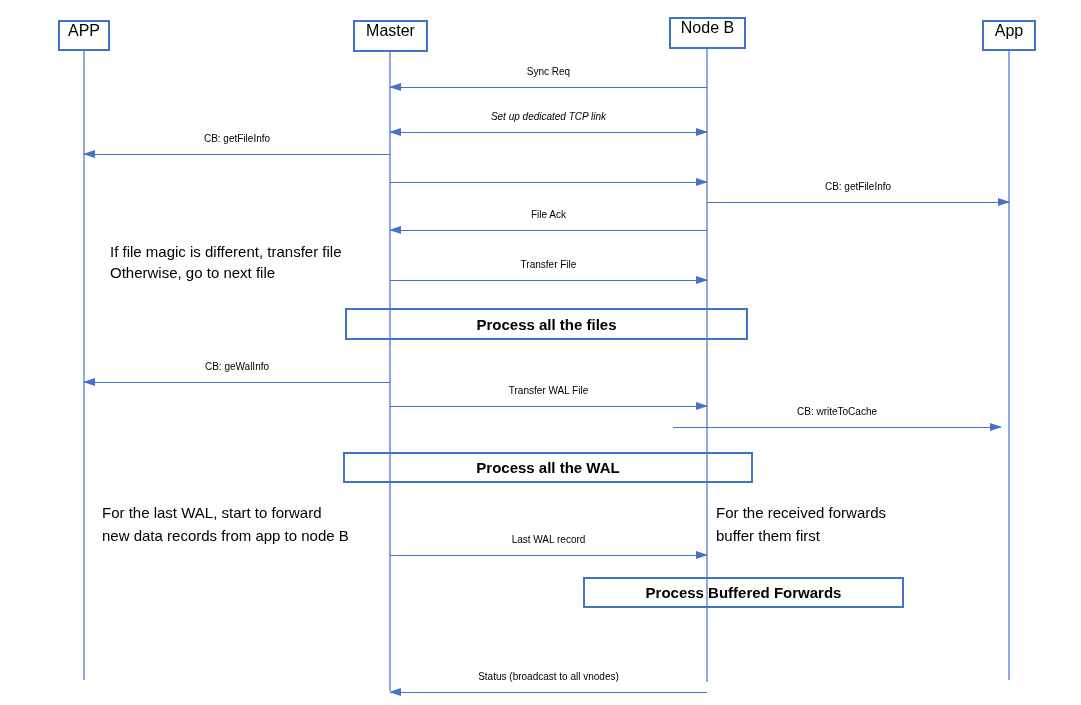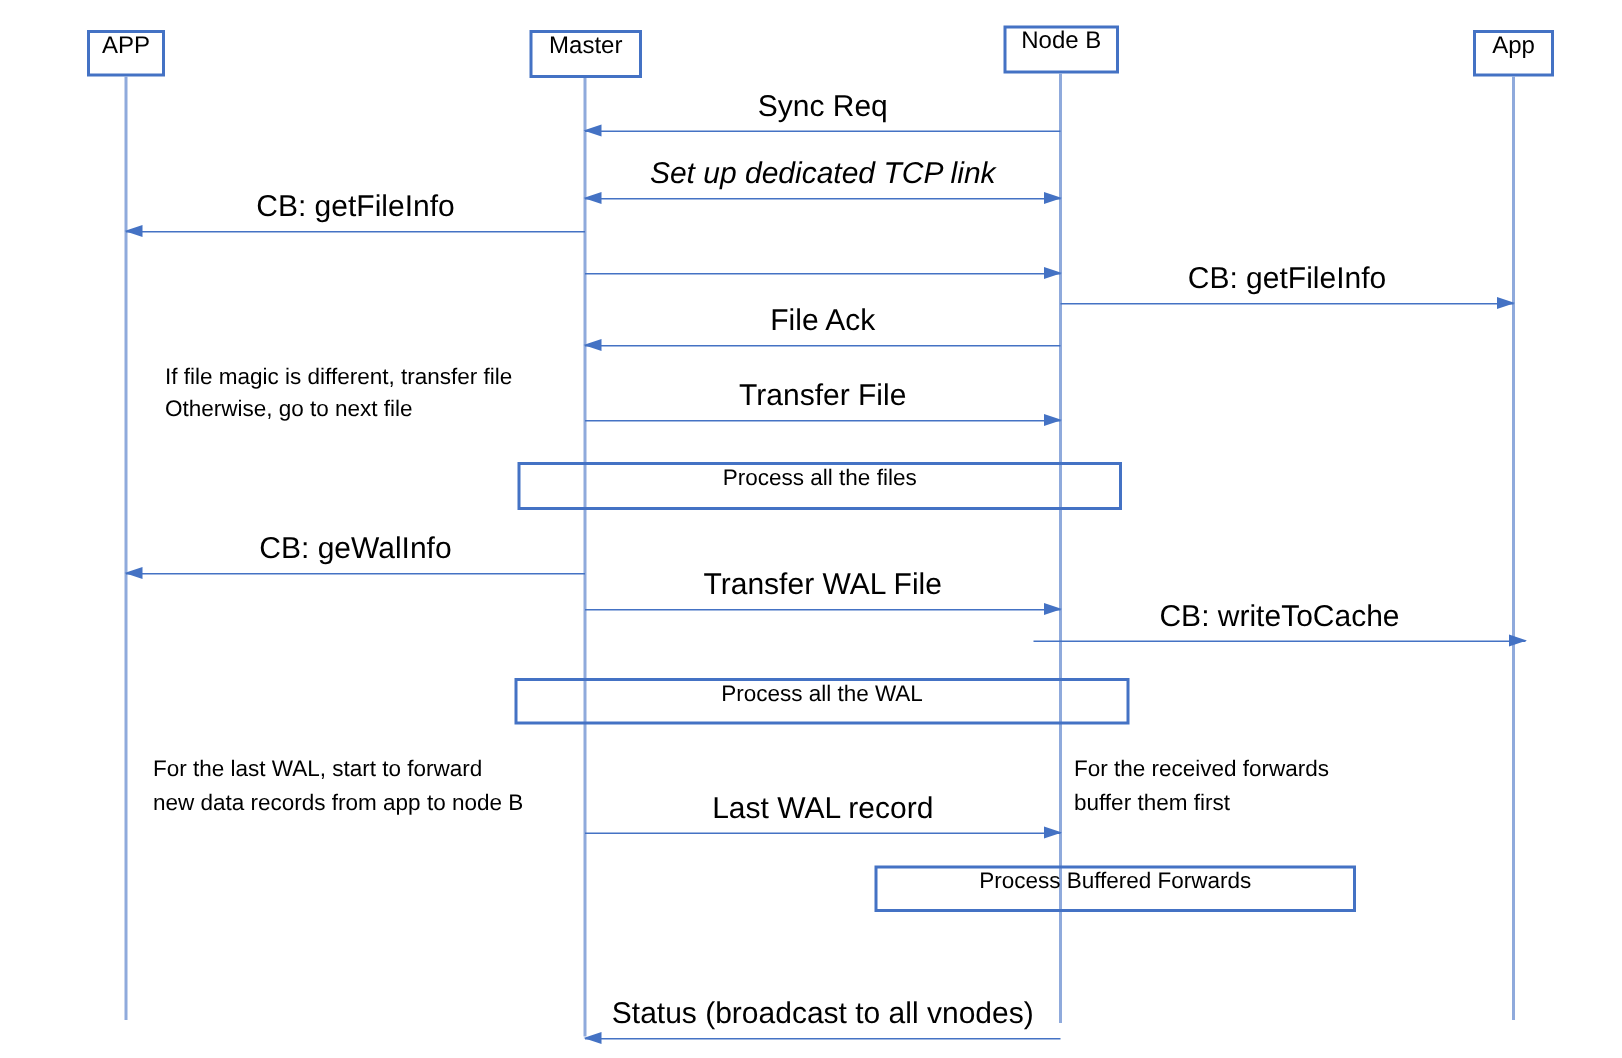--- a/index.html
+++ b/index.html
@@ -33,21 +33,21 @@
   }
   .message{
     position:absolute;
     height:26px;
     z-index:2;
   }
   .msg-label{
     position:absolute;
     left:0;right:0;top:0;
     text-align:center;
-    font-size:20px;
+    font-size:10px;
     line-height:19px;
     white-space:nowrap;
   }
   .msg-line{
     position:absolute;
     left:0;right:0;bottom:0;
     height:1.5px;
     background:var(--line);
   }
   .head{
@@ -57,23 +57,24 @@
     border-top:4.5px solid transparent;
     border-bottom:4.5px solid transparent;
   }
   .head-left{left:-1px;border-right:12px solid var(--line);}
   .head-right{right:-1px;border-left:12px solid var(--line);}
   .process-box{
     position:absolute;
     box-sizing:border-box;
     border:2.5px solid var(--line);
     background:transparent;
-    display:flex;align-items:flex-start;justify-content:center;
+    display:flex;align-items:center;justify-content:center;
     font-size:15px;
     z-index:4;
+    font-weight:bold;
   }
   .note{
     position:absolute;
     font-size:15px;
     line-height:23px;
     white-space:pre-line;
     z-index:2;
   }
   .note-tight{line-height:21px;}
 </style>
@@ -156,21 +157,21 @@
       </div>
   </div>
 
   <div class="message" style="left:390px;top:381px;width:317px;">
     <div class="msg-label">Transfer WAL File</div>
     <div class="msg-line">
         <span class="head head-right"></span>
       </div>
   </div>
 
-  <div class="message" style="left:689px;top:402px;width:328px;">
+  <div class="message" style="left:673px;top:402px;width:328px;">
     <div class="msg-label">CB: writeToCache</div>
     <div class="msg-line">
         <span class="head head-right"></span>
       </div>
   </div>
 
   <div class="message" style="left:390px;top:530px;width:317px;">
     <div class="msg-label">Last WAL record</div>
     <div class="msg-line">
         <span class="head head-right"></span>

